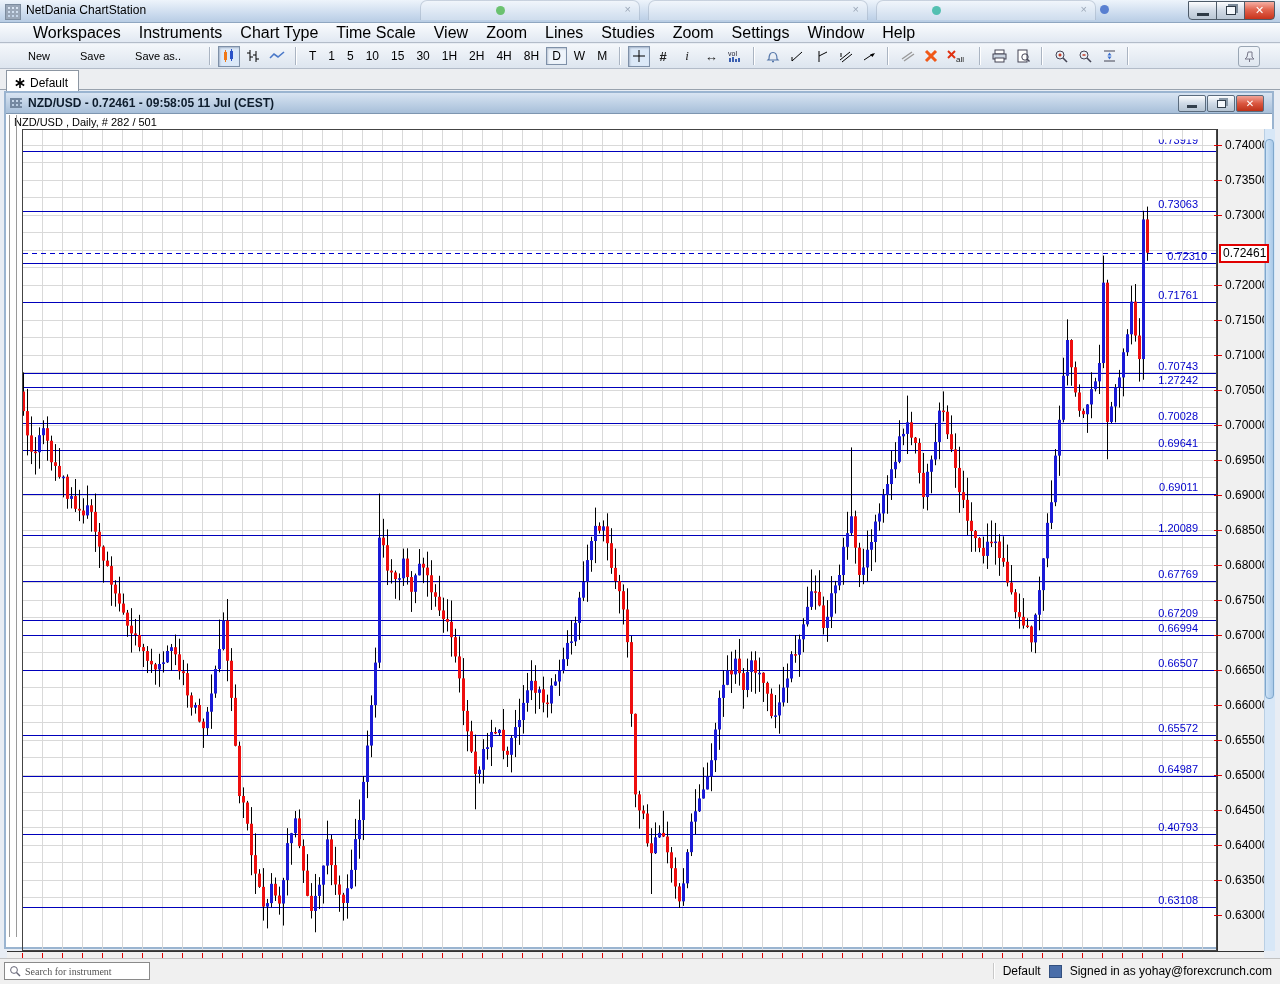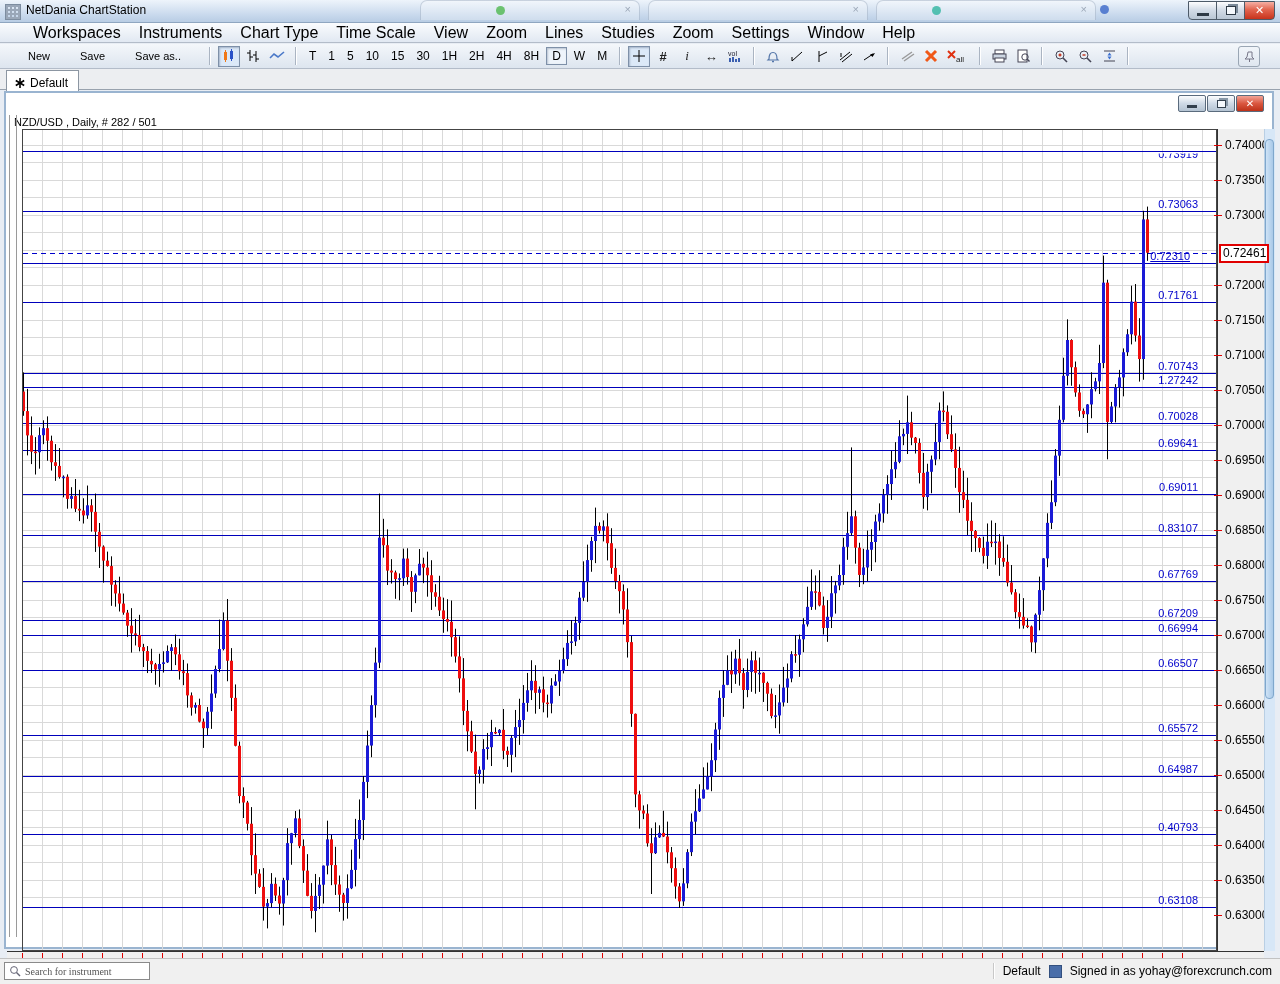--- a/index.html
+++ b/index.html
@@ -293,20 +293,24 @@
           <line x1="5" y1="0" x2="5" y2="10"></line>
           <line x1="0.8" y1="2.5" x2="9.2" y2="7.5"></line>
           <line x1="9.2" y1="2.5" x2="0.8" y2="7.5"></line>
         </g>
       </svg>
     <span>Default</span>
   </div>
 </div>
 
 <div id="chartwin" class="abs">
+  <div id="cw-title" class="abs">
+    <div id="cw-grip"></div>
+    <span id="cw-title-text">NZD/USD - 0.72461 - 09:58:05 11 Jul (CEST)</span>
+  </div>
   <div class="cwbtn min abs">
       <div class="cwminbar"></div>
     </div>
   <div class="cwbtn res abs">
       <div class="cwresbox"></div>
     </div>
   <div class="cwbtn cls abs">✕</div>
 
   <div id="cw-label" class="abs">NZD/USD , Daily, # 282 / 501</div>
   <div id="grip-lines" class="abs"></div>
@@ -1179,30 +1183,30 @@
       <div class="xmonth" style="left: 415px;">Nov/02</div>
       <div class="xmonth" style="left: 515px;">Dec/07</div>
       <div class="xmonth" style="left: 595px;">Jan/04/16</div>
       <div class="xmonth" style="left: 695px;">Feb/08</div>
       <div class="xmonth" style="left: 775px;">Mar/07</div>
       <div class="xmonth" style="left: 855px;">Apr/04</div>
       <div class="xmonth" style="left: 935px;">May/02</div>
       <div class="xmonth" style="left: 1035px;">Jun/06</div>
       <div class="xmonth" style="left: 1115px;">Jul/04</div>
     </div>
-<div class="lvl-label abs" style="right: 74px; top: 55px; clip-path: inset(46% 0px 0px);">0.73919</div>
+<div class="lvl-label abs" style="right: 74px; top: 41px; clip-path: inset(46% 0px 0px);">0.73919</div>
     <div class="lvl-label abs" style="right: 74px; top: 104.59px;">0.73063</div>
-    <div class="lvl-label abs" style="right: 82px; top: 157.3px; text-decoration: underline;">0.72310</div>
+    <div class="lvl-label abs" style="right: 65px; top: 157.3px;">0.72310</div>
     <div class="lvl-label abs" style="right: 74px; top: 195.73px;">0.71761</div>
     <div class="lvl-label abs" style="right: 74px; top: 266.99px;">0.70743</div>
     <div class="lvl-label abs" style="right: 74px; top: 281.27px;">1.27242</div>
     <div class="lvl-label abs" style="right: 74px; top: 317.04px;">0.70028</div>
     <div class="lvl-label abs" style="right: 74px; top: 344.13px;">0.69641</div>
     <div class="lvl-label abs" style="right: 74px; top: 388.23px;">0.69011</div>
-    <div class="lvl-label abs" style="right: 74px; top: 429.18px;">0.83107</div>
+    <div class="lvl-label abs" style="right: 74px; top: 429.18px;">1.20089</div>
     <div class="lvl-label abs" style="right: 74px; top: 475.17px;">0.67769</div>
     <div class="lvl-label abs" style="right: 74px; top: 514.37px;">0.67209</div>
     <div class="lvl-label abs" style="right: 74px; top: 529.42px;">0.66994</div>
     <div class="lvl-label abs" style="right: 74px; top: 563.51px;">0.66507</div>
     <div class="lvl-label abs" style="right: 74px; top: 628.96px;">0.65572</div>
     <div class="lvl-label abs" style="right: 74px; top: 669.91px;">0.64987</div>
     <div class="lvl-label abs" style="right: 74px; top: 727.94px;">0.40793</div>
     <div class="lvl-label abs" style="right: 74px; top: 801.44px;">0.63108</div>
   </div>
 

